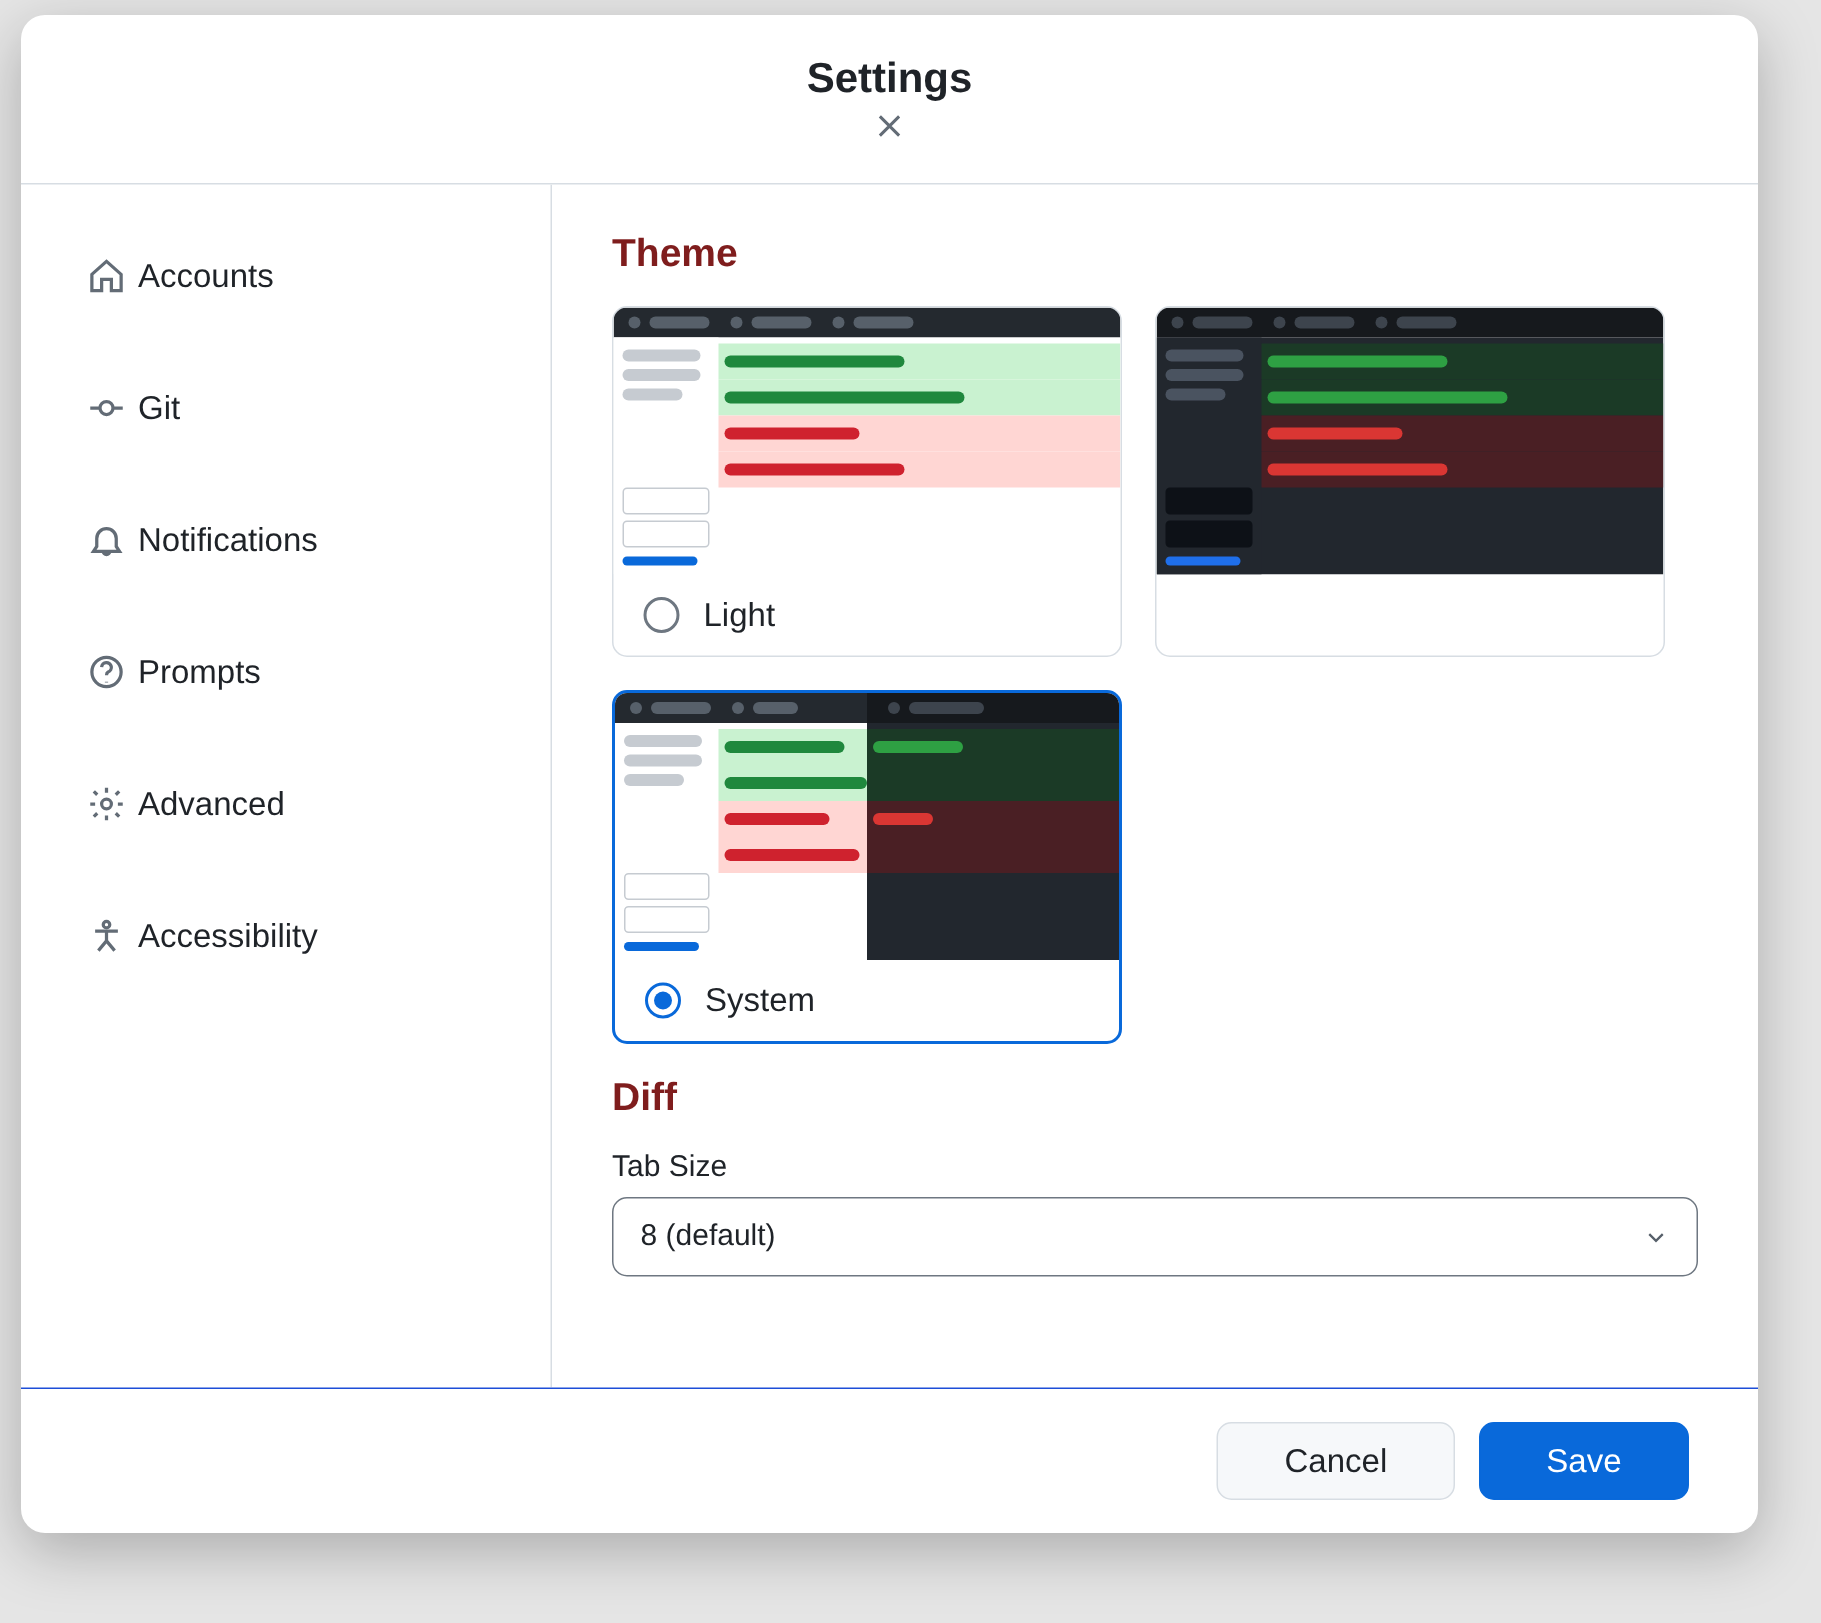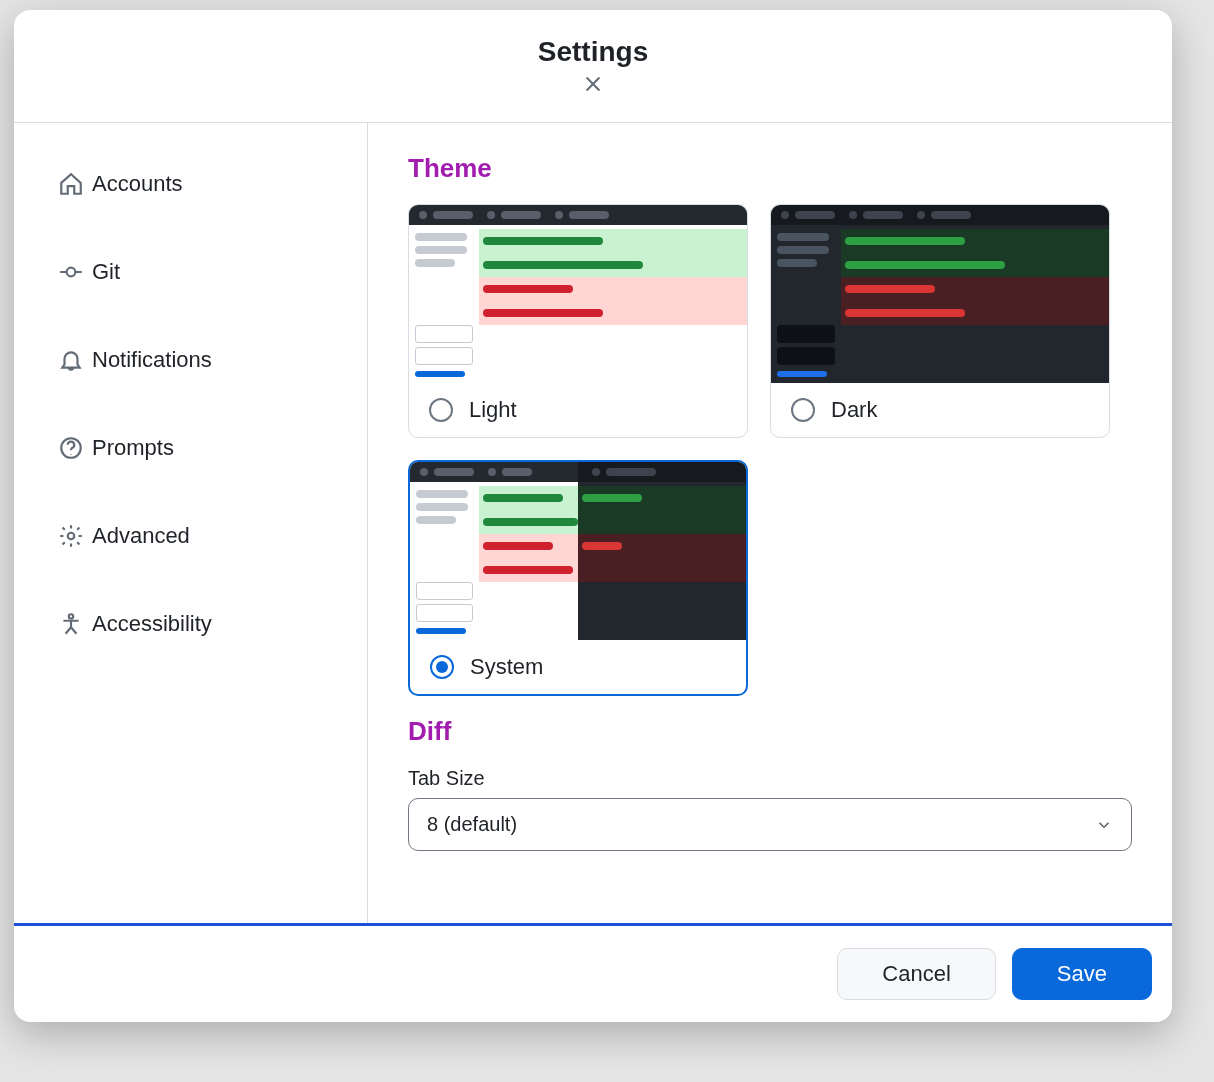--- a/index.html
+++ b/index.html
@@ -80,21 +80,21 @@
 
   .content {
     flex: 1;
     padding: 30px 40px 20px 40px;
     overflow-y: auto;
   }
   .content h2 {
     font-size: 26px;
     font-weight: 700;
     margin-bottom: 20px;
-    color: #a21caf;
+    color: #7f1d1d;
   }
   .theme-grid {
     display: flex;
     flex-wrap: wrap;
     gap: 22px;
     margin-bottom: 20px;
   }
   .theme-card {
     width: 340px;
     border: 1px solid #d7dde3;
@@ -152,22 +152,22 @@
     width: 100%;
     border: 1px solid #6e7781;
     border-radius: 10px;
     padding: 14px 18px;
     font-size: 20px;
     display:flex; justify-content:space-between; align-items:center;
     cursor:pointer;
     color:#1f2328;
   }
   .modal-footer {
-    border-top: 3px solid #1d4ed8;
-    padding: 22px 20px;
+    border-top: 1px solid #1d4ed8;
+    padding: 22px 46px;
     display:flex; justify-content:flex-end; gap:16px;
   }
   .btn {
     font-size: 22px;
     padding: 12px 44px;
     border-radius: 10px;
     cursor: pointer;
     border: 1px solid #d7dde3;
     background:#f6f8fa;
     color:#1f2328;
@@ -329,24 +329,20 @@
                     <div class="code" style="background:#2ea043;width:160px"></div>
                   </div>
                 <div class="pv-row" style="background:#4a1f24">
                     <div class="code" style="background:#da3633;width:90px"></div>
                   </div>
                 <div class="pv-row" style="background:#4a1f24">
                     <div class="code" style="background:#da3633;width:120px"></div>
                   </div>
               </div>
             </div>
-          </div>
-          <div class="radio-row">
-            <div class="radio"></div>
-            <span>Dark</span>
           </div>
         </div>
 
         <div class="theme-card selected">
           <div class="preview" style="display:flex;">
             <div style="width:50%;overflow:hidden;">
               <div class="pv-topbar" style="background:#24292f;">
                 <div class="pv-dot" style="background:#57606a"></div>
                 <div class="pv-pill" style="background:#57606a;width:40px"></div>
                 <div class="pv-dot" style="background:#57606a;margin-left:8px"></div>

